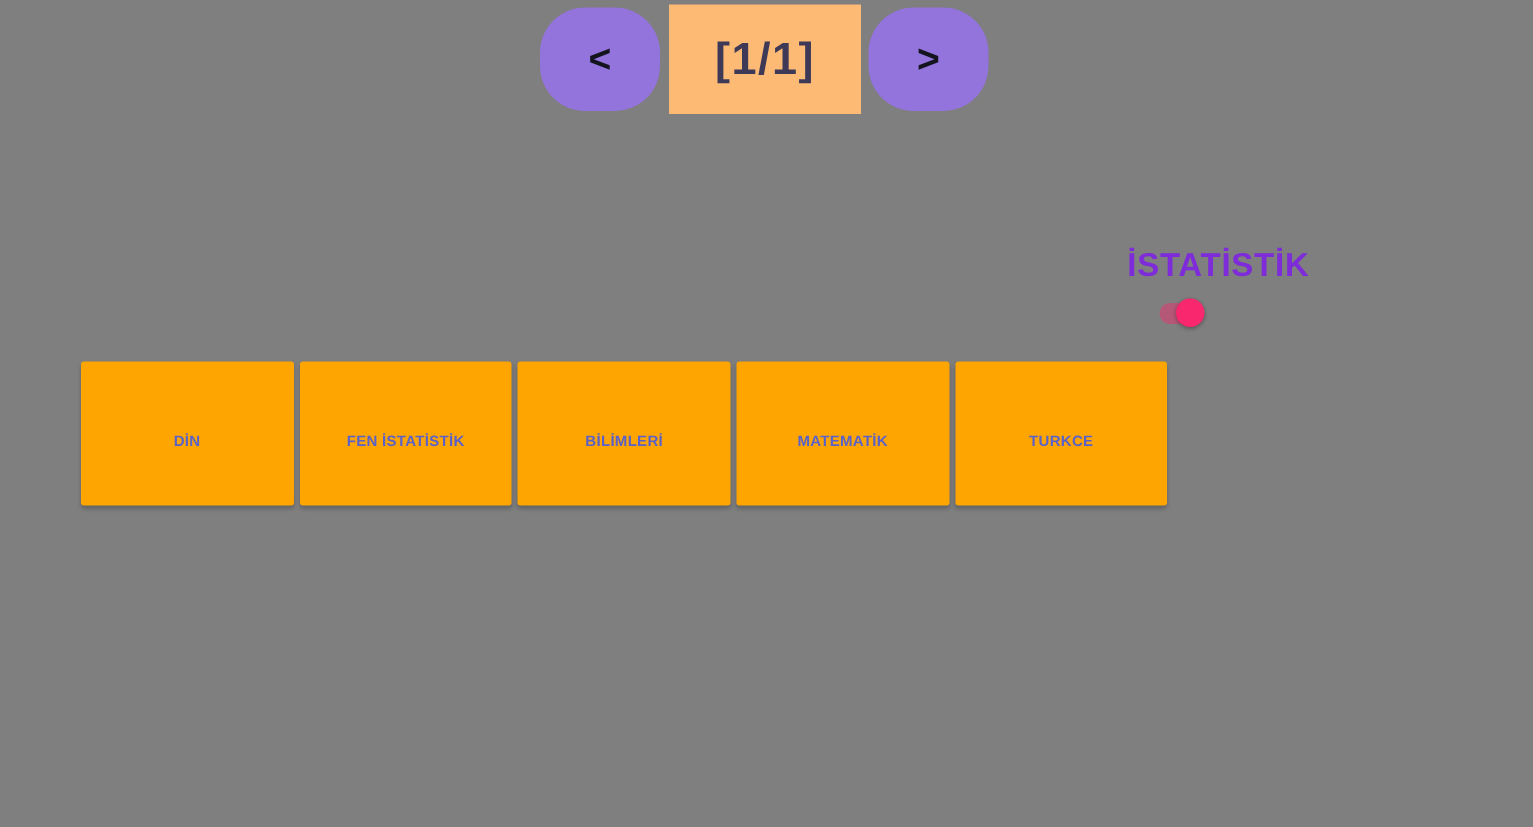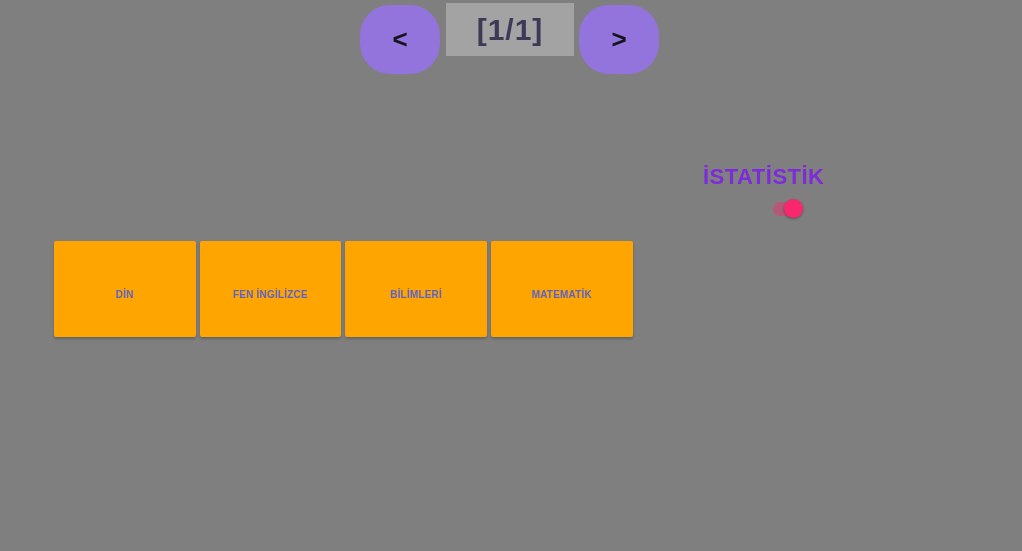--- a/index.html
+++ b/index.html
@@ -35,38 +35,38 @@
     padding: 0;
   }
   #prev-btn { left: 360px; }
   #next-btn { left: 579px; }
 
   .page-indicator {
     position: absolute;
     left: 446px;
     top: 3px;
     width: 128px;
-    height: 53px;
-    background: #a3a3a3;
+    height: 73px;
+    background: #fdba74;
     color: #3E3956;
     font-size: 30px;
     font-weight: bold;
     display: flex;
     align-items: center;
     justify-content: center;
     letter-spacing: 1px;
   }
 
   
   .stats-title {
     position: absolute;
     left: 703px;
     top: 164px;
     width: 170px;
-    text-align: left;
+    text-align: right;
     color: #7E2BD9;
     font-size: 22px;
     font-weight: bold;
     letter-spacing: 0.5px;
     white-space: nowrap;
   }
 
   .switch {
     position: absolute;
     left: 771px;
@@ -139,21 +139,24 @@
 <div class="switch">
   <div class="switch-track"></div>
   <div class="switch-knob"></div>
 </div>
 
 <div class="cards-row">
     <div class="subject-card">
       <span class="card-label">DİN</span>
     </div>
     <div class="subject-card">
-      <span class="card-label">FEN İNGİLİZCE</span>
+      <span class="card-label">FEN İSTATİSTİK</span>
     </div>
     <div class="subject-card">
       <span class="card-label">BİLİMLERİ</span>
     </div>
     <div class="subject-card">
       <span class="card-label">MATEMATİK</span>
     </div>
+    <div class="subject-card">
+      <span class="card-label">TURKCE</span>
+    </div>
   </div>
 
 </body></html>

